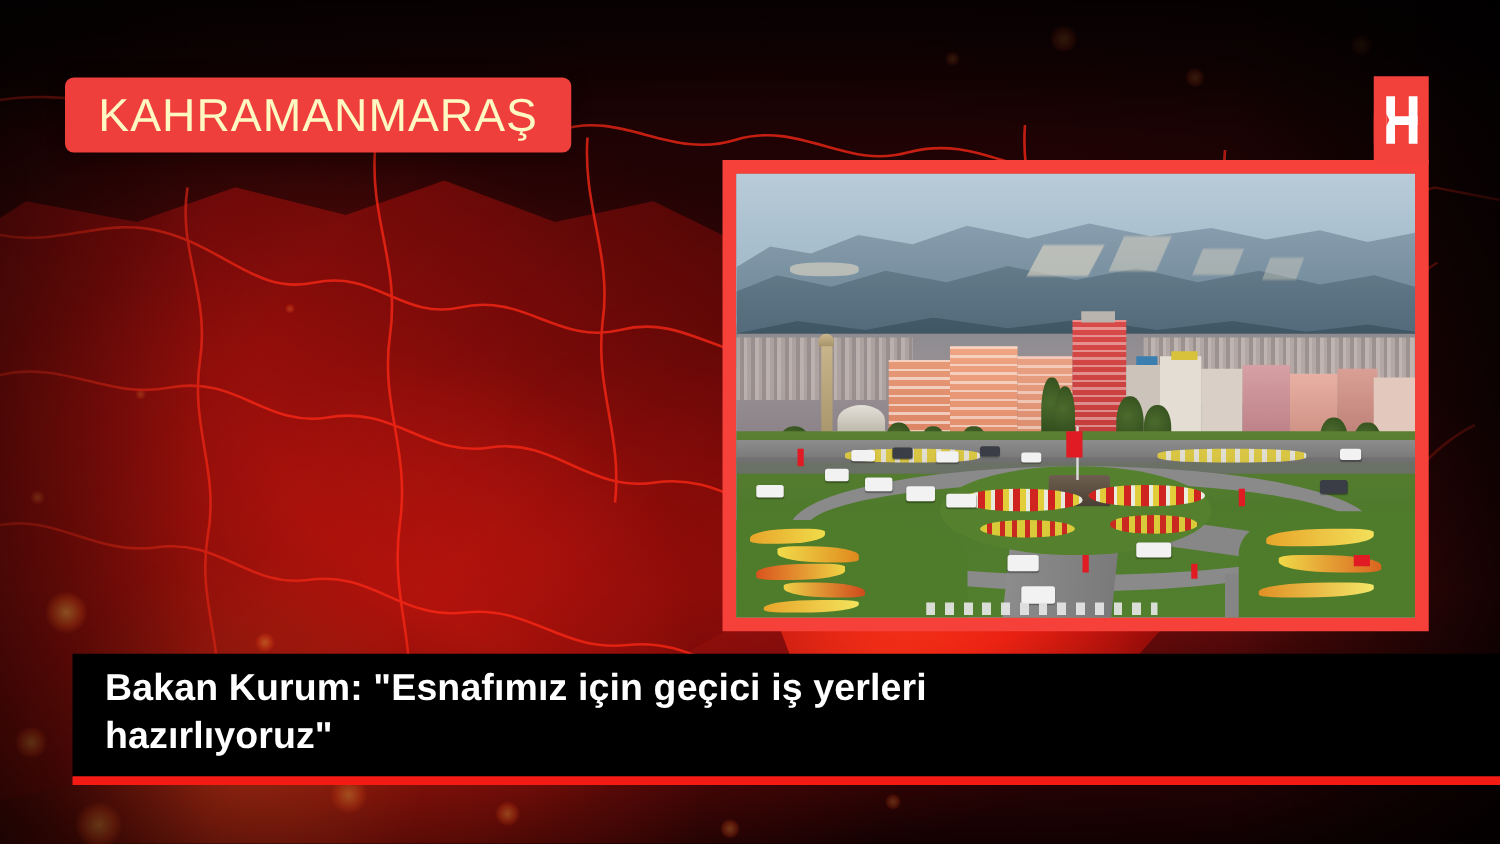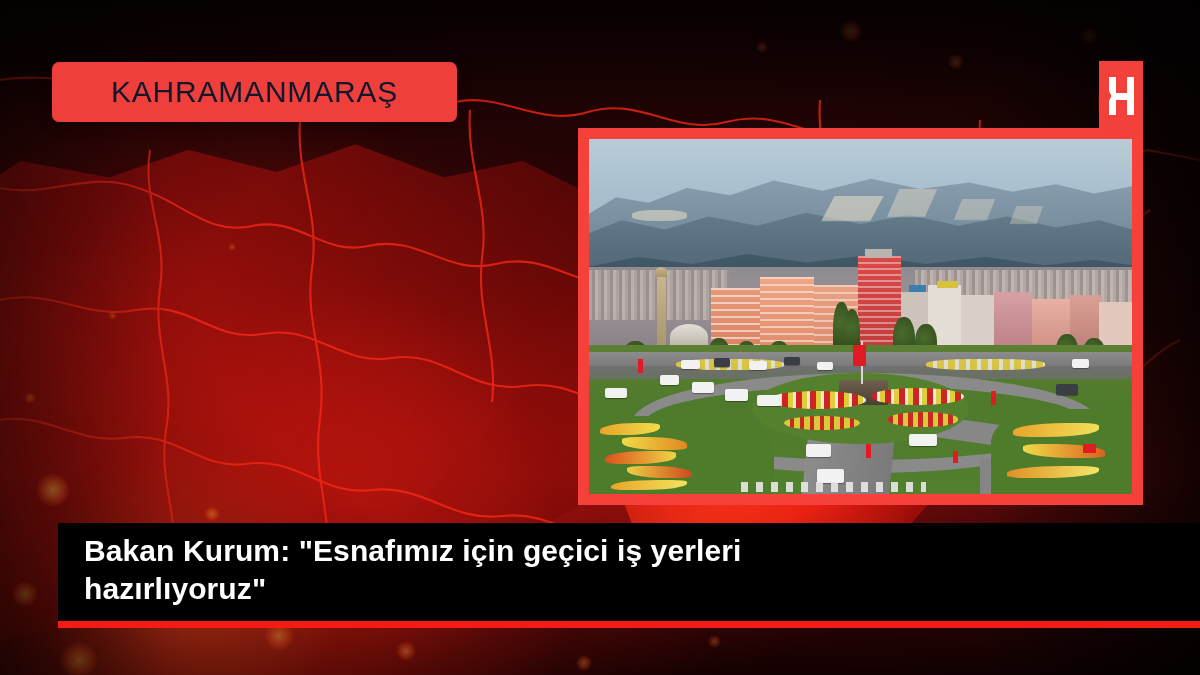--- a/index.html
+++ b/index.html
@@ -59,21 +59,21 @@
   }
 
   
   .badge{
     position:absolute;left:52px;top:62px;width:405px;height:60px;
     background:#ef3f3c;border-radius:7px;
     display:flex;align-items:center;justify-content:center;
     box-shadow:0 2px 14px rgba(0,0,0,.35);
   }
   .badge span{
-    color:#0f172a;font-size:30px;letter-spacing:.8px;font-weight:400;
+    color:#fef9c3;font-size:37px;letter-spacing:.8px;font-weight:400;
     white-space:nowrap;line-height:1;
   }
 
   
   .logo{
     position:absolute;left:1099px;top:61px;width:44px;height:70px;
     background:#f2403a;display:flex;align-items:center;justify-content:center;z-index:6;
   }
   .logo .h-glyph{position:relative;width:25px;height:38px;}
   .logo .h-glyph .bar{position:absolute;background:#fff;}

